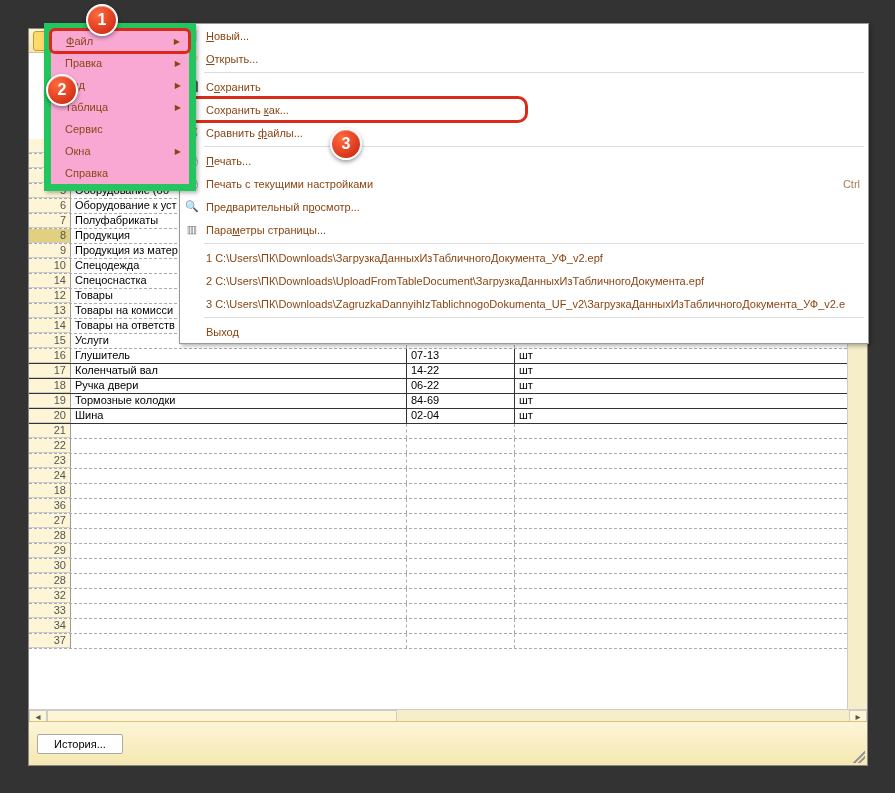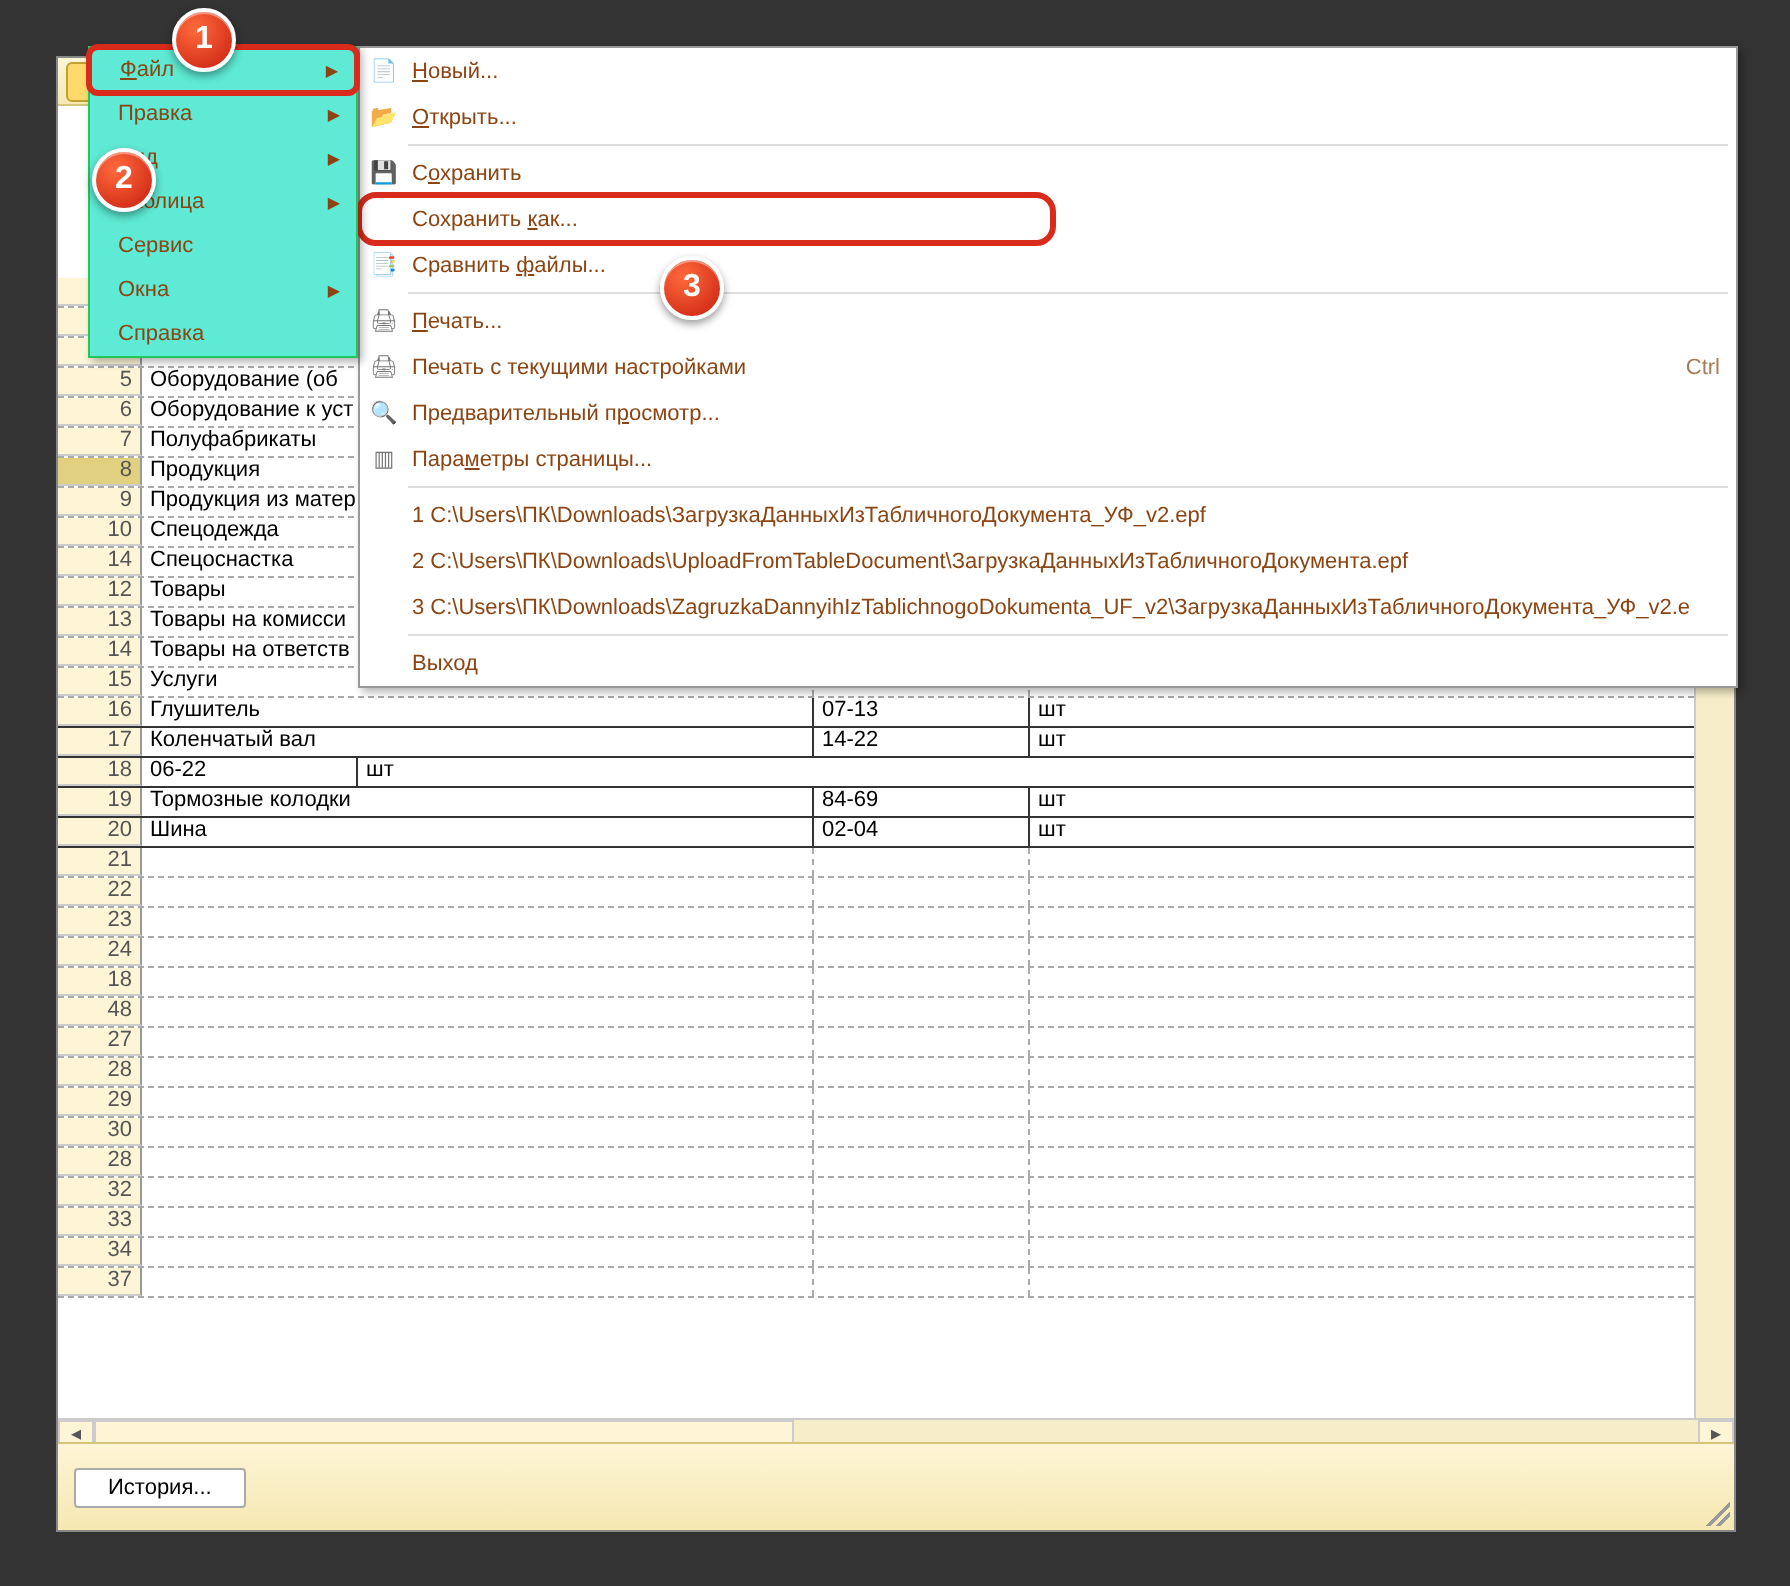--- a/index.html
+++ b/index.html
@@ -45,23 +45,23 @@
 .titlebar-icons { display: flex; gap: 4px; margin-right: 4px; align-items: center; }
 .tb-icon { width: 16px; height: 16px; display: flex; align-items: center; justify-content: center; font-size: 11px; color: #666; }
 .tb-sep { width: 1px; height: 14px; background: #ccc; margin: 0 2px; }
 .mem-btn { font-weight: bold; color: #555; font-size: 11px; width: 18px; text-align: center; }
 .win-btn { font-size: 12px; color: #555; cursor: pointer; }
 
 .main-menu {
   position: absolute;
   left: 44px;
   top: 23px;
-  width: 135px;
-  background: #5eead4;
-  border: 1px solid #22c55e;
+  width: 152px;
+  background: #f9a8d4;
+  border: 7px solid #22c55e;
   box-shadow: 2px 2px 4px rgba(0,0,0,0.3);
   z-index: 10;
 }
 .main-menu-item {
   height: 22px;
   display: flex;
   align-items: center;
   padding: 0 14px;
   color: #8b4513;
   position: relative;
@@ -320,20 +320,21 @@
           <div class="cell-c">шт</div>
         </div>
         <div class="grid-row solid">
           <div class="row-hdr">17</div>
           <div class="cell-a">Коленчатый вал</div>
           <div class="cell-b">14-22</div>
           <div class="cell-c">шт</div>
         </div>
         <div class="grid-row solid">
           <div class="row-hdr">18</div>
+          <div class="cell-a">Ручка двери</div>
           <div class="cell-b">06-22</div>
           <div class="cell-c">шт</div>
         </div>
         <div class="grid-row solid">
           <div class="row-hdr">19</div>
           <div class="cell-a">Тормозные колодки</div>
           <div class="cell-b">84-69</div>
           <div class="cell-c">шт</div>
         </div>
         <div class="grid-row solid">
@@ -366,21 +367,21 @@
           <div class="cell-b"></div>
           <div class="cell-c"></div>
         </div>
         <div class="grid-row">
           <div class="row-hdr">18</div>
           <div class="cell-a"></div>
           <div class="cell-b"></div>
           <div class="cell-c"></div>
         </div>
         <div class="grid-row">
-          <div class="row-hdr">48</div>
+          <div class="row-hdr">36</div>
           <div class="cell-a"></div>
           <div class="cell-b"></div>
           <div class="cell-c"></div>
         </div>
         <div class="grid-row">
           <div class="row-hdr">27</div>
           <div class="cell-a"></div>
           <div class="cell-b"></div>
           <div class="cell-c"></div>
         </div>

